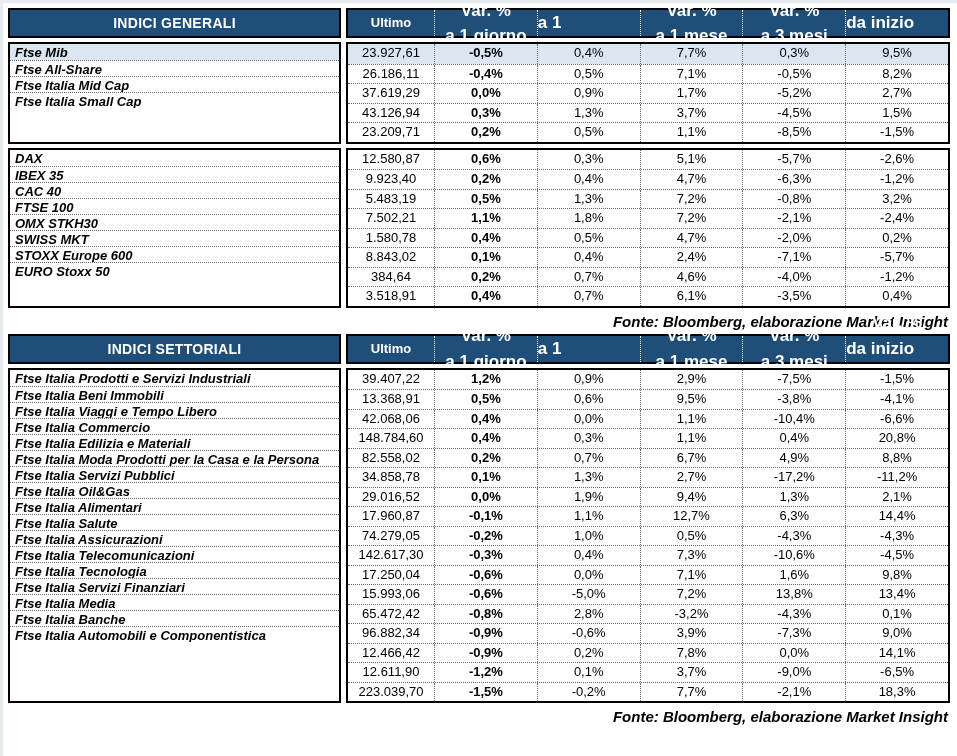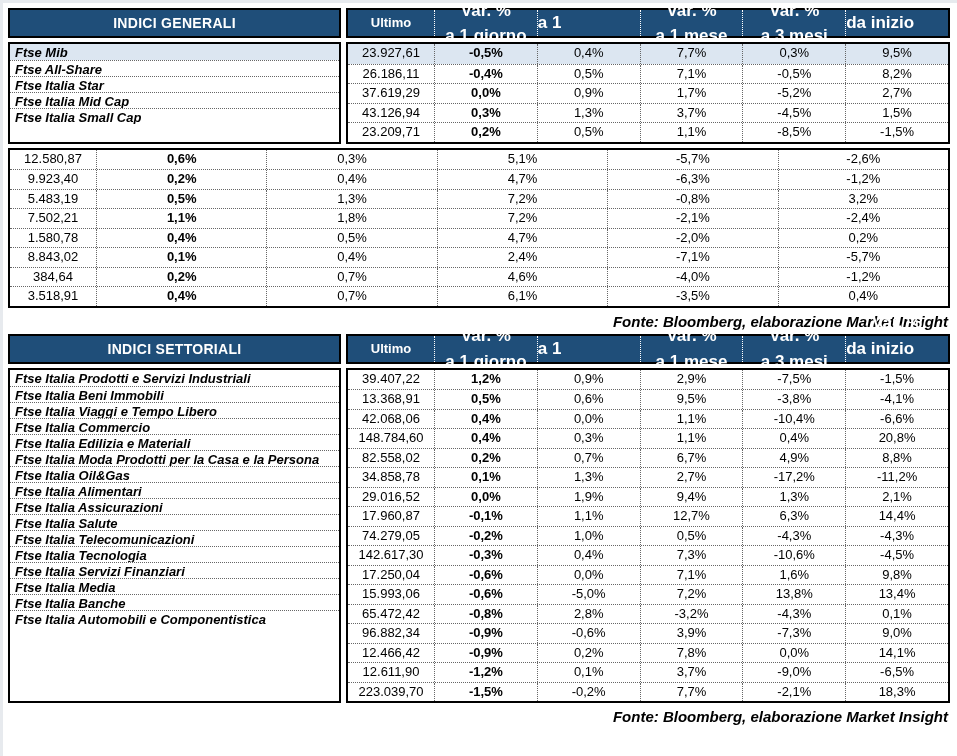--- a/index.html
+++ b/index.html
@@ -73,21 +73,20 @@
           <div class="hcell">
             <div class="l1">Var. %</div>
             <div class="l2">da inizio 2018</div>
           </div>
         </div>
       </div>
       <div class="grow">
         <div class="box names namebox">
           <div class="nrow hl">Ftse Mib</div>
           <div class="nrow">Ftse All-Share</div>
-          <div class="nrow">Ftse Italia Star</div>
           <div class="nrow">Ftse Italia Mid Cap</div>
           <div class="nrow">Ftse Italia Small Cap</div>
         </div>
         <div class="box vals valbox">
           <div class="vrow hl">
             <div class="vcell ultimo">23.927,61</div>
             <div class="vcell bold">-0,5%</div>
             <div class="vcell">0,4%</div>
             <div class="vcell">7,7%</div>
             <div class="vcell">0,3%</div>
@@ -121,20 +120,30 @@
             <div class="vcell ultimo">23.209,71</div>
             <div class="vcell bold">0,2%</div>
             <div class="vcell">0,5%</div>
             <div class="vcell">1,1%</div>
             <div class="vcell">-8,5%</div>
             <div class="vcell">-1,5%</div>
           </div>
         </div>
       </div>
       <div class="grow">
+        <div class="box names namebox">
+          <div class="nrow">DAX</div>
+          <div class="nrow">IBEX 35</div>
+          <div class="nrow">CAC 40</div>
+          <div class="nrow">FTSE 100</div>
+          <div class="nrow">OMX STKH30</div>
+          <div class="nrow">SWISS MKT</div>
+          <div class="nrow">STOXX Europe 600</div>
+          <div class="nrow">EURO Stoxx 50</div>
+        </div>
         <div class="box vals valbox">
           <div class="vrow">
             <div class="vcell ultimo">12.580,87</div>
             <div class="vcell bold">0,6%</div>
             <div class="vcell">0,3%</div>
             <div class="vcell">5,1%</div>
             <div class="vcell">-5,7%</div>
             <div class="vcell">-2,6%</div>
           </div>
           <div class="vrow">
@@ -229,24 +238,25 @@
         </div>
       </div>
       <div class="grow">
         <div class="box names namebox">
           <div class="nrow">Ftse Italia Prodotti e Servizi Industriali</div>
           <div class="nrow">Ftse Italia Beni Immobili</div>
           <div class="nrow">Ftse Italia Viaggi e Tempo Libero</div>
           <div class="nrow">Ftse Italia Commercio</div>
           <div class="nrow">Ftse Italia Edilizia e Materiali</div>
           <div class="nrow">Ftse Italia Moda Prodotti per la Casa e la Persona</div>
+          <div class="nrow">Ftse Italia Servizi Pubblici</div>
           <div class="nrow">Ftse Italia Oil&amp;Gas</div>
           <div class="nrow">Ftse Italia Alimentari</div>
+          <div class="nrow">Ftse Italia Salute</div>
           <div class="nrow">Ftse Italia Assicurazioni</div>
-          <div class="nrow">Ftse Italia Salute</div>
           <div class="nrow">Ftse Italia Telecomunicazioni</div>
           <div class="nrow">Ftse Italia Tecnologia</div>
           <div class="nrow">Ftse Italia Servizi Finanziari</div>
           <div class="nrow">Ftse Italia Media</div>
           <div class="nrow">Ftse Italia Banche</div>
           <div class="nrow">Ftse Italia Automobili e Componentistica</div>
         </div>
         <div class="box vals valbox">
           <div class="vrow">
             <div class="vcell ultimo">39.407,22</div>

